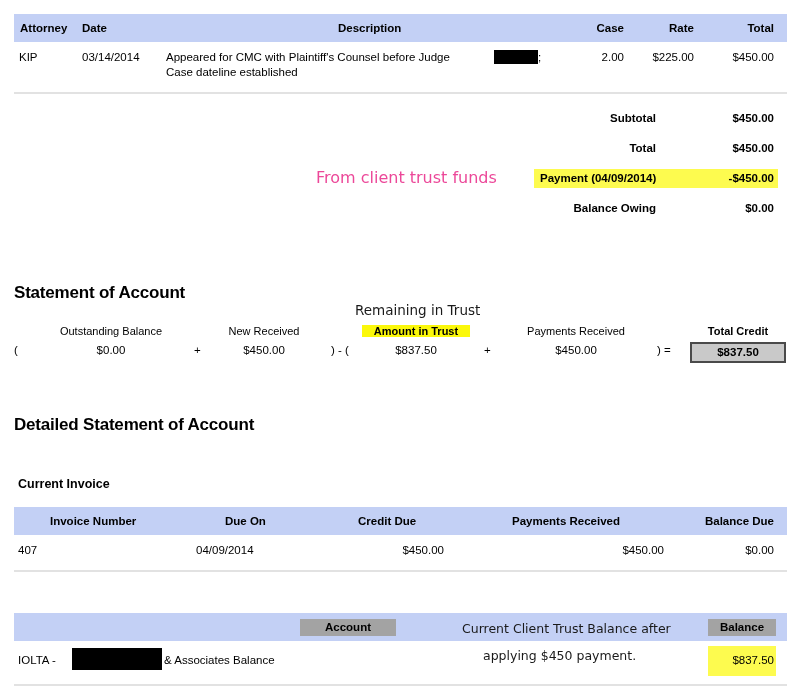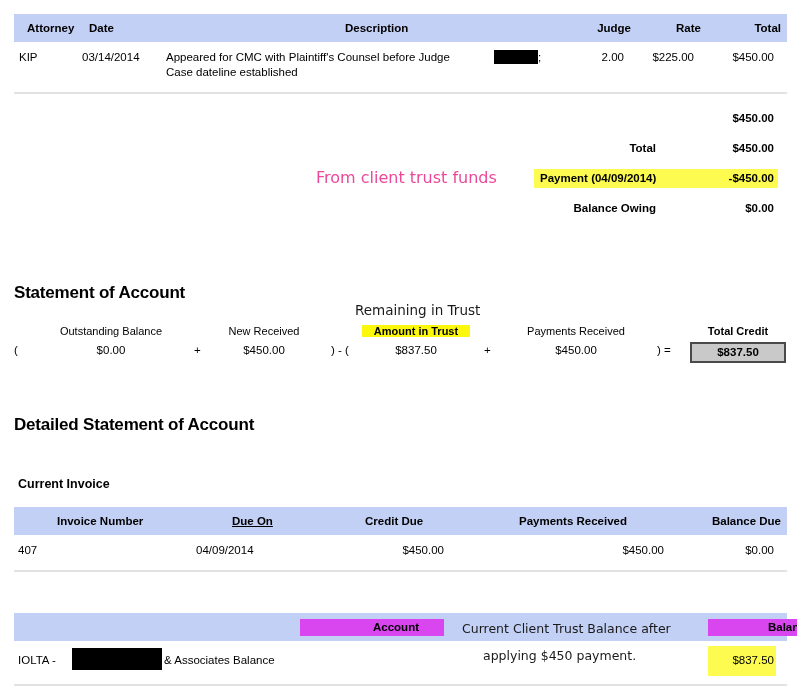--- a/index.html
+++ b/index.html
@@ -29,21 +29,20 @@
     height: 28px;
     left: 14px;
     right: 10px;
   }
   .cell {
     position: absolute;
     font-size: 11.5px;
     font-weight: bold;
     white-space: nowrap;
     line-height: 28px;
-    margin-left: 7px;
   }
   .val {
     position: absolute;
     font-size: 11.5px;
     white-space: nowrap;
     line-height: 15px;
   }
   .rule {
     position: absolute;
     height: 2px;
@@ -82,21 +81,21 @@
     position: absolute;
     font-size: 11.5px;
     font-weight: bold;
     text-align: right;
     white-space: nowrap;
     line-height: 17px;
   }
 
   
   .hl-yellow { background: #fbf80b; }
-  .hl-olive { background: #d946ef; padding-left: 48px; }
+  .hl-olive { background: #a3a3a3; }
 
   .pay-hl {
     position: absolute;
     background: #fdfb4f;
     height: 19px;
   }
 
   
   .annot {
     position: absolute;
@@ -168,36 +167,37 @@
 </head>
 <body>
 
 <div class="page">
 
   <div class="hdr-band" style="top:14px;"></div>
 
   <div class="cell" style="top:14px; left:20px;">Attorney</div>
   <div class="cell" style="top:14px; left:82px;">Date</div>
   <div class="cell" style="top:14px; left:338px;">Description</div>
-  <div class="cell right" style="top:14px; left:576px; width:48px;">Judge</div>
+  <div class="cell right" style="top:14px; left:576px; width:48px;">Case</div>
   <div class="cell right" style="top:14px; left:646px; width:48px;">Rate</div>
   <div class="cell right" style="top:14px; left:722px; width:52px;">Total</div>
 
   <div class="val" style="top:50px; left:19px;">KIP</div>
   <div class="val" style="top:50px; left:82px;">03/14/2014</div>
   <div class="val" style="top:50px; left:166px;">Appeared for CMC with Plaintiff's Counsel before Judge</div>
   <div class="redaction" style="top:50px; left:494px; width:44px; height:14px;"></div>
   <div class="val" style="top:50px; left:538px;">;</div>
   <div class="val" style="top:65px; left:166px;">Case dateline established</div>
   <div class="val right" style="top:50px; left:576px; width:48px;">2.00</div>
   <div class="val right" style="top:50px; left:640px; width:54px;">$225.00</div>
   <div class="val right" style="top:50px; left:716px; width:58px;">$450.00</div>
 
   <div class="rule" style="top:92px;"></div>
 
+  <div class="tot-label" style="top:110px; left:500px; width:156px;">Subtotal</div>
   <div class="tot-val" style="top:110px; left:690px; width:84px;">$450.00</div>
 
   <div class="tot-label" style="top:140px; left:500px; width:156px;">Total</div>
   <div class="tot-val" style="top:140px; left:690px; width:84px;">$450.00</div>
 
   <div class="pay-hl" style="top:169px; left:534px; width:244px;"></div>
   <div class="tot-label" style="top:170px; left:540px; width:180px; text-align:left;">Payment (04/09/2014)</div>
   <div class="tot-val" style="top:170px; left:690px; width:84px;">-$450.00</div>
   <div class="annot" style="top:168px; left:316px;">From client trust funds</div>
 
@@ -225,21 +225,21 @@
   <div class="f-op" style="top:344px; left:657px;">) =</div>
   <div class="credit-box" style="top:342px; left:690px; width:92px;">$837.50</div>
 
   <div class="heading" style="top:415px; left:14px;">Detailed Statement of Account</div>
 
   <div class="subheading" style="top:477px; left:18px;">Current Invoice</div>
 
   <div class="hdr-band" style="top:507px;"></div>
 
   <div class="cell" style="top:507px; left:50px;">Invoice Number</div>
-  <div class="cell" style="top:507px; left:225px;text-decoration:underline;">Due On</div>
+  <div class="cell" style="top:507px; left:225px;">Due On</div>
   <div class="cell" style="top:507px; left:358px;">Credit Due</div>
   <div class="cell" style="top:507px; left:512px;">Payments Received</div>
   <div class="cell right" style="top:507px; left:680px; width:94px;">Balance Due</div>
 
   <div class="val" style="top:543px; left:18px;">407</div>
   <div class="val" style="top:543px; left:196px;">04/09/2014</div>
   <div class="val right" style="top:543px; left:360px; width:84px;">$450.00</div>
   <div class="val right" style="top:543px; left:580px; width:84px;">$450.00</div>
   <div class="val right" style="top:543px; left:716px; width:58px;">$0.00</div>
 

